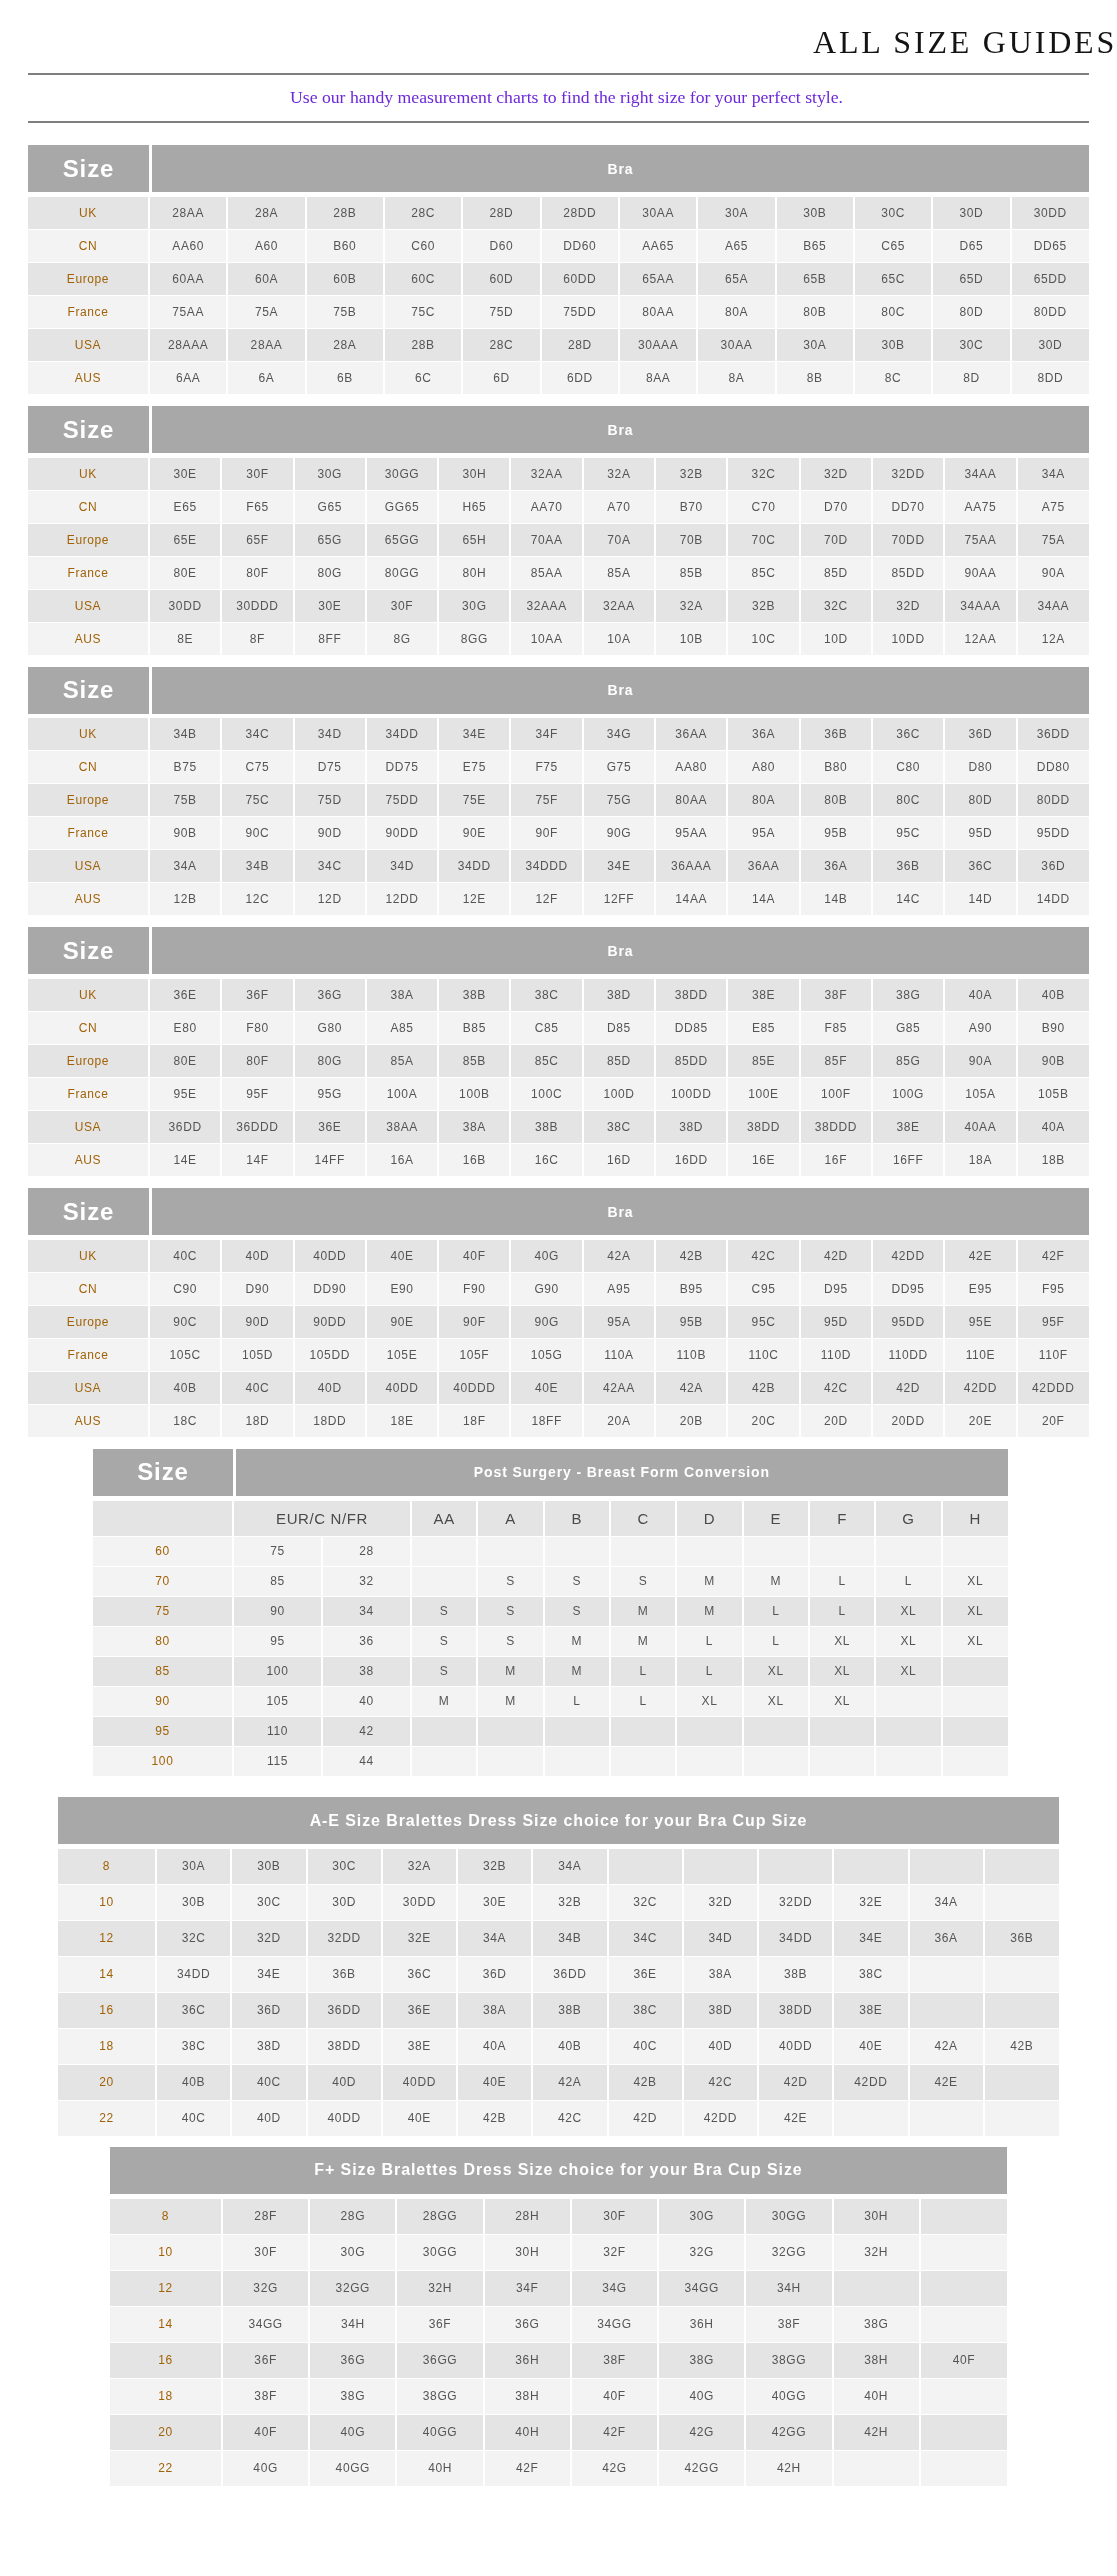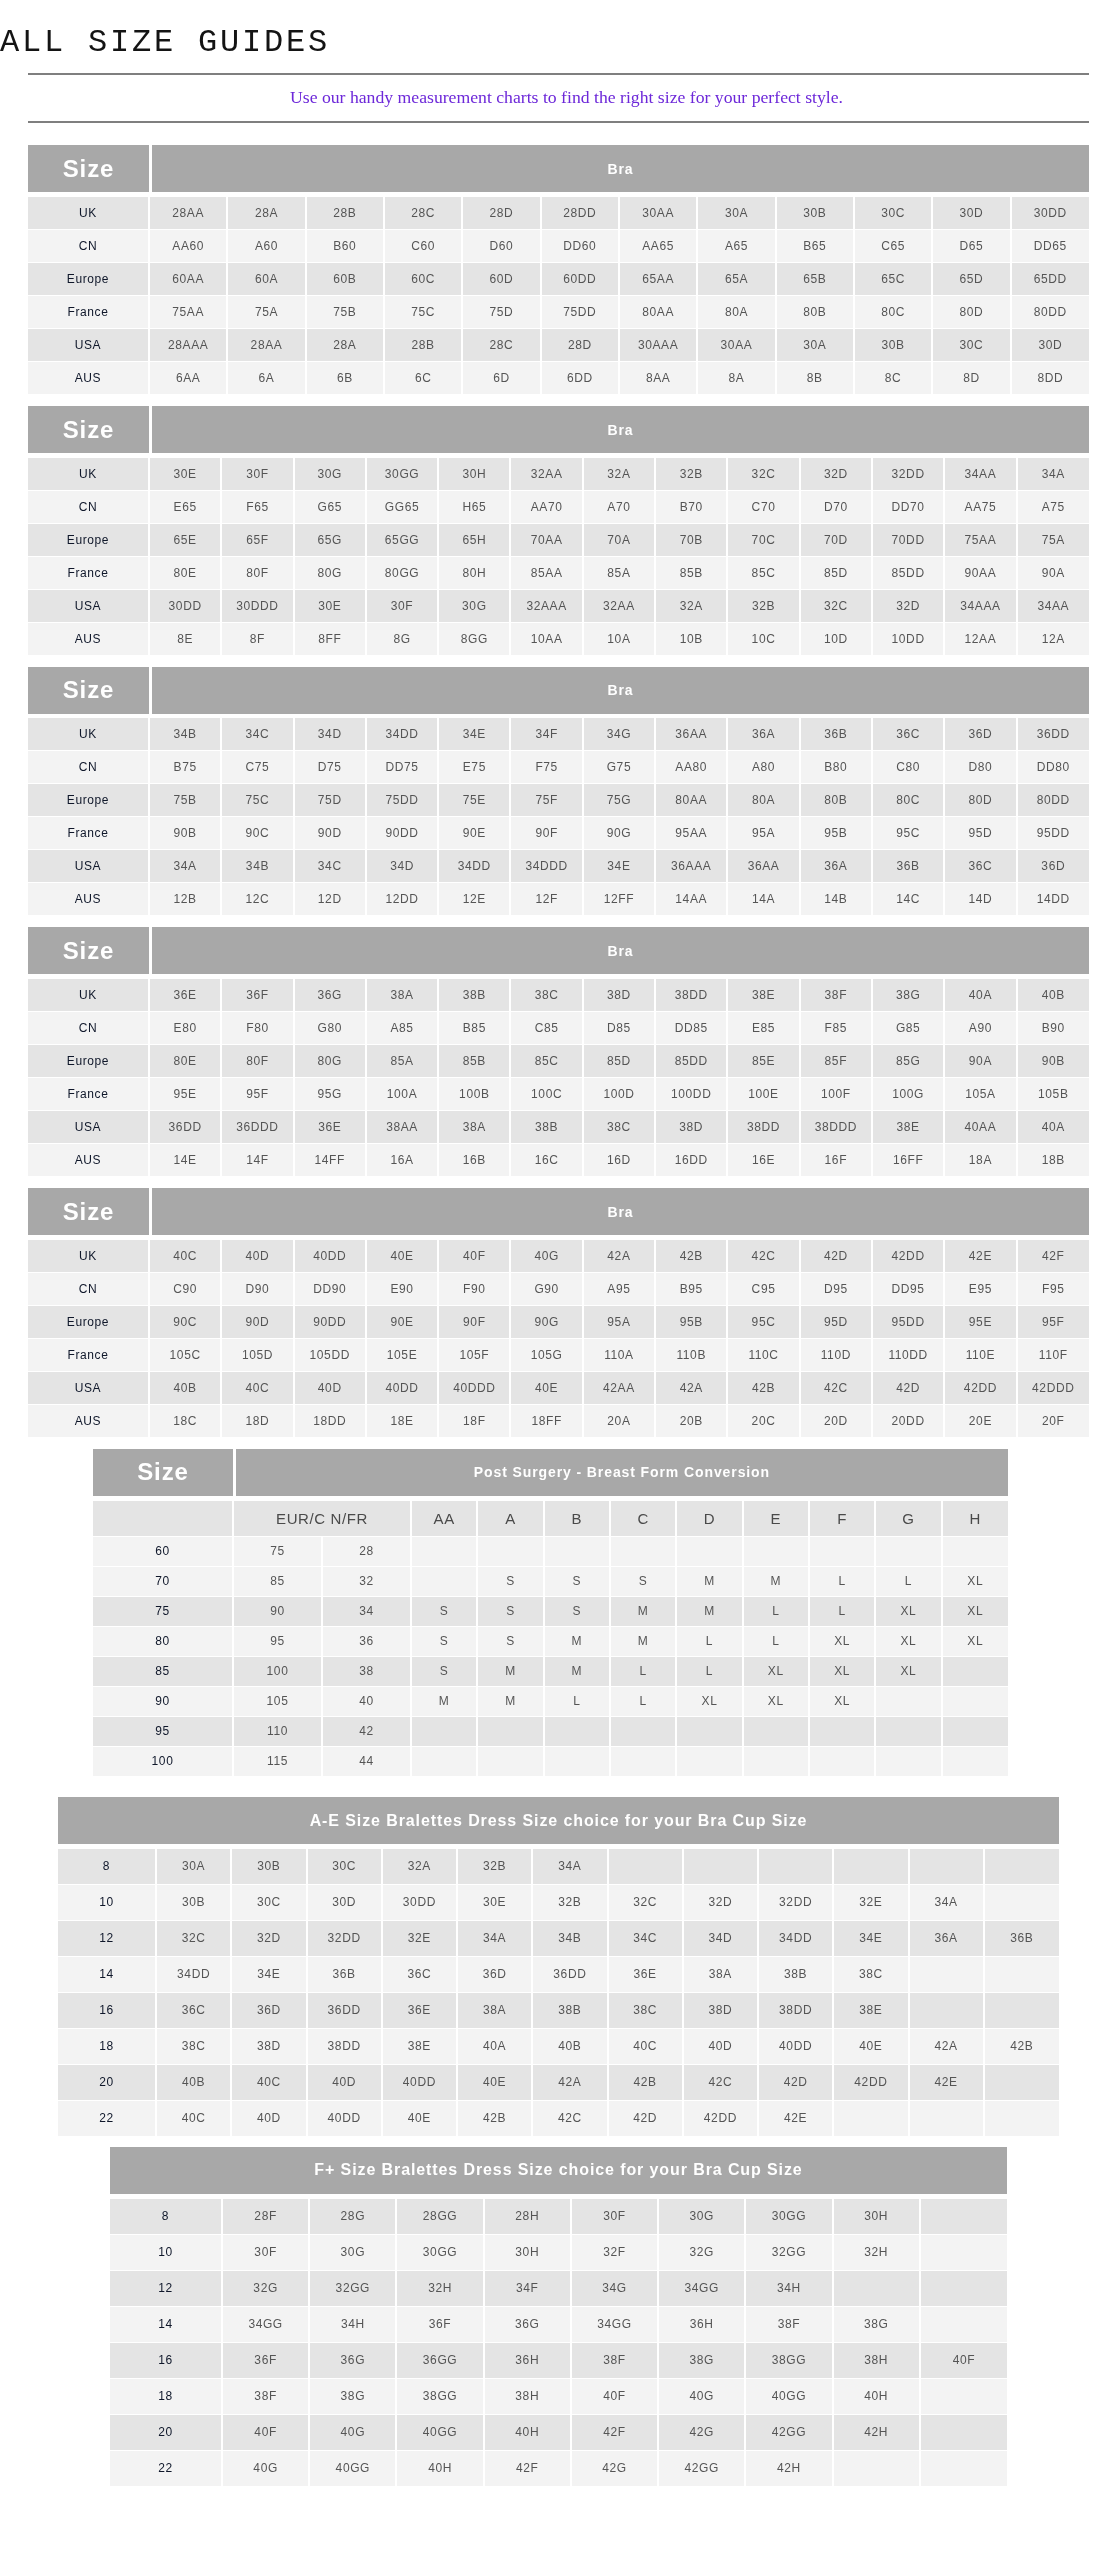--- a/index.html
+++ b/index.html
@@ -1,38 +1,38 @@
 <!DOCTYPE html>
 <html style="font-size:15px"><head>
 <meta charset="utf-8">
 <style>
   html,body{margin:0;padding:0;background:#fff;}
   body{width:1117px;font-family:"Liberation Sans",sans-serif;-webkit-font-smoothing:antialiased;}
   .page{width:1117px;padding-bottom:56px;}
 
-  .page-title{font-family:Liberation Mono, monospace;font-weight:normal;font-size:32px;letter-spacing:2.8px;
-    color:#141414;text-align:left;margin:24px 0 12px 0;}
+  .page-title{font-family:Liberation Serif, serif;font-weight:normal;font-size:32px;letter-spacing:2.8px;
+    color:#141414;text-align:right;margin:24px 0 12px 0;}
   .rule{border:none;border-top:2.8px solid #7f7f7f;margin:0 28px;}
   .subtitle{font-family:"Liberation Serif",serif;font-size:17.7px;color:#6d28d9;text-align:center;margin:12px 0 13px 16px;}
 
   .sg-table{margin:0 28px 12px 28px;}
   .sg-table.first{margin-top:22.4px;}
   .head{display:flex;gap:2.8px;height:47px;margin-bottom:4.7px;}
   .head-cell{background:#a8a8a8;color:#fff;display:flex;align-items:center;justify-content:center;font-weight:bold;text-align:right;}
   .head-size{width:121px;flex:none;font-size:24px;letter-spacing:0.9px;}
   .head-title{flex:1;font-size:14px;letter-spacing:0.9px;}
   .head-bar{width:100%;font-size:16px;letter-spacing:0.9px;}
 
   table{width:100%;border-collapse:collapse;table-layout:fixed;}
   td{background:#e4e4e4;text-align:center;vertical-align:middle;height:32px;font-size:12px;color:#555;
      letter-spacing:0.6px;padding:0 1.9px;border-right:2.8px solid #fff;border-bottom:1.9px solid #fff;overflow:hidden;}
   td:last-child{border-right:none;}
   tr:last-child td{border-bottom:none;}
   tr.light td{background:#f3f3f3;}
-  td.lbl{color:#0f172a;}
+  td.lbl{color:#a16207;}
   td.subhead{font-size:15px;color:#4a4a4a;height:35px;}
 
   
   .post{width:915px;margin:0 0 21.5px 93px;}
   .post .head-size{width:140px;font-size:24px;}
   .post td{height:29px;}
   .post td.subhead{height:35px;}
 
   
   .ae{width:1001px;margin:0 0 11.2px 58px;}

